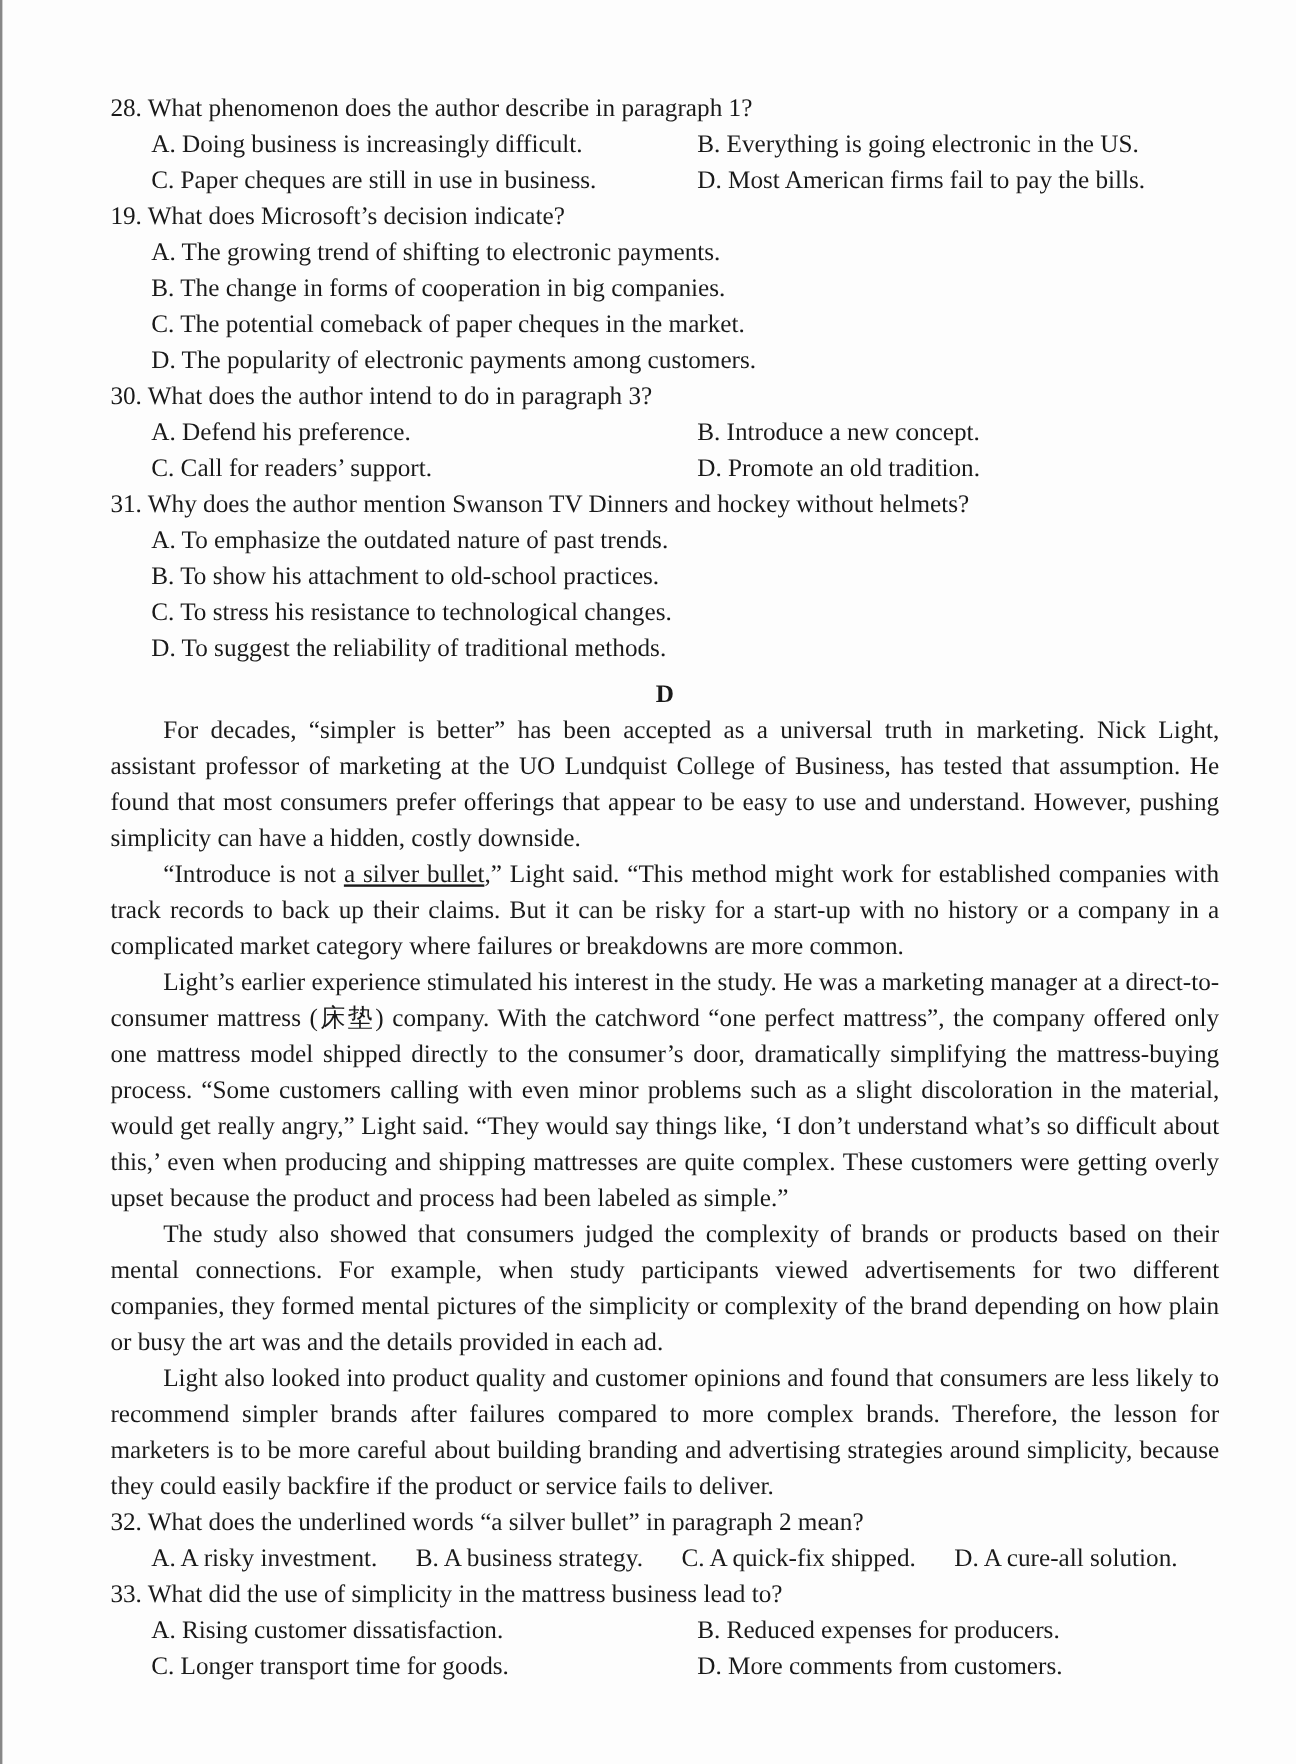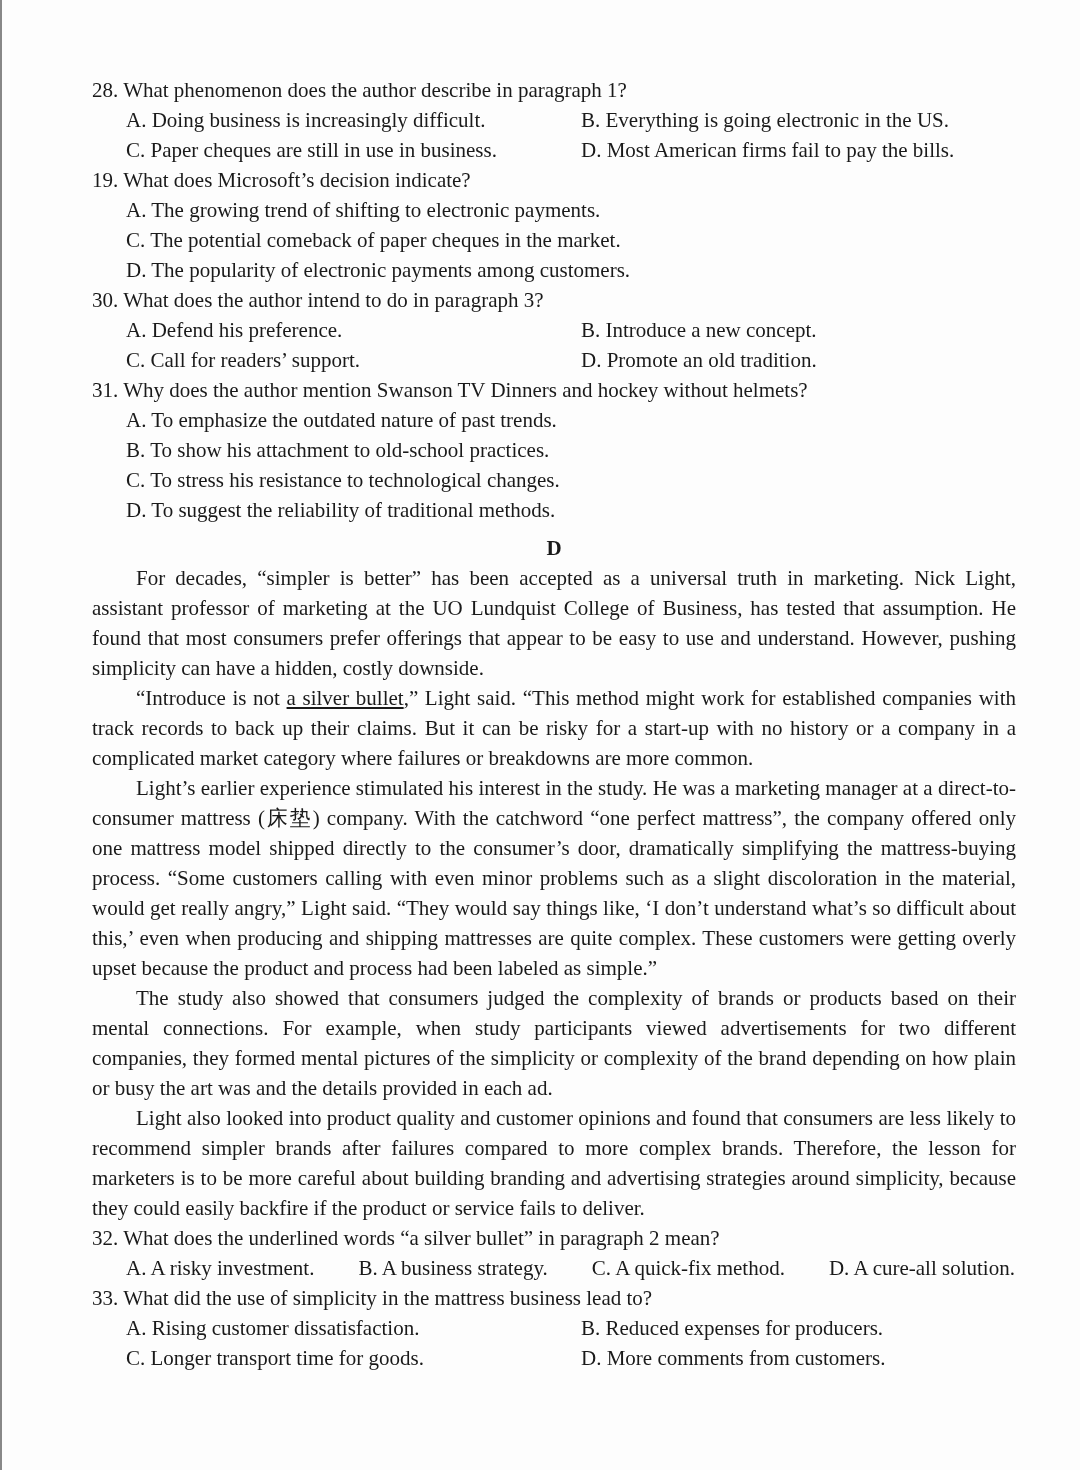--- a/index.html
+++ b/index.html
@@ -7,21 +7,21 @@
     width: 1080px; height: 1470px; background: #fdfdfd; color: #1a1a1a;
     font-family: "Liberation Serif", "DejaVu Serif", serif; font-size: 21px;
     position: relative; overflow: hidden;
   }
   .edge { position: absolute; top: 0; bottom: 0; left: 0; width: 2px; background: #888; }
   .page { position: absolute; left: 92px; top: 75px; width: 924px; }
   .q { line-height: 30px; margin: 0; }
   .opts { padding-left: 34px; }
   .row { display: flex; line-height: 30px; }
   .row .o { width: 455px; }
-  .row4 { display: flex; line-height: 30px; gap: 44px; }
+  .row4 { display: flex; line-height: 30px; gap: 32px; }
   .line { line-height: 30px; }
   .sec { text-align: center; font-weight: bold; line-height: 30px; margin: 8px 0 0 0; }
   .para { text-align: justify; line-height: 30px; text-indent: 44px; margin: 0; }
   u { }
 </style>
 </head>
 <body>
 
 <div class="edge"></div>
 
@@ -38,20 +38,21 @@
           <span class="o">C. Paper cheques are still in use in business.</span>
           <span>D. Most American firms fail to pay the bills.</span>
         </div>
     </div>
   </div>
 
   <div>
     <p class="q"><span>19.</span> <span>What does Microsoft’s decision indicate?</span></p>
     <div class="opts">
       <div class="line">A. The growing trend of shifting to electronic payments.</div>
+      <div class="line">B. The change in forms of cooperation in big companies.</div>
       <div class="line">C. The potential comeback of paper cheques in the market.</div>
       <div class="line">D. The popularity of electronic payments among customers.</div>
     </div>
   </div>
 
   <div>
     <p class="q"><span>30.</span> <span>What does the author intend to do in paragraph 3?</span></p>
     <div class="opts">
       <div class="row">
           <span class="o">A. Defend his preference.</span>
@@ -80,21 +81,21 @@
   <p class="para">Light’s earlier experience stimulated his interest in the study. He was a marketing manager at a direct-to-consumer mattress (床垫) company. With the catchword “one perfect mattress”, the company offered only one mattress model shipped directly to the consumer’s door, dramatically simplifying the mattress-buying process. “Some customers calling with even minor problems such as a slight discoloration in the material, would get really angry,” Light said. “They would say things like, ‘I don’t understand what’s so difficult about this,’ even when producing and shipping mattresses are quite complex. These customers were getting overly upset because the product and process had been labeled as simple.”</p>
   <p class="para">The study also showed that consumers judged the complexity of brands or products based on their mental connections. For example, when study participants viewed advertisements for two different companies, they formed mental pictures of the simplicity or complexity of the brand depending on how plain or busy the art was and the details provided in each ad.</p>
   <p class="para">Light also looked into product quality and customer opinions and found that consumers are less likely to recommend simpler brands after failures compared to more complex brands. Therefore, the lesson for marketers is to be more careful about building branding and advertising strategies around simplicity, because they could easily backfire if the product or service fails to deliver.</p>
 
   <div>
     <p class="q"><span>32.</span> <span>What does the underlined words “a silver bullet” in paragraph 2 mean?</span></p>
     <div class="opts">
       <div class="row4">
         <span>A. A risky investment.</span>
         <span>B. A business strategy.</span>
-        <span>C. A quick-fix method.</span>
+        <span>C. A quick-fix shipped.</span>
         <span>D. A cure-all solution.</span>
       </div>
     </div>
   </div>
 
   <div>
     <p class="q"><span>33.</span> <span>What did the use of simplicity in the mattress business lead to?</span></p>
     <div class="opts">
       <div class="row">
           <span class="o">A. Rising customer dissatisfaction.</span>

